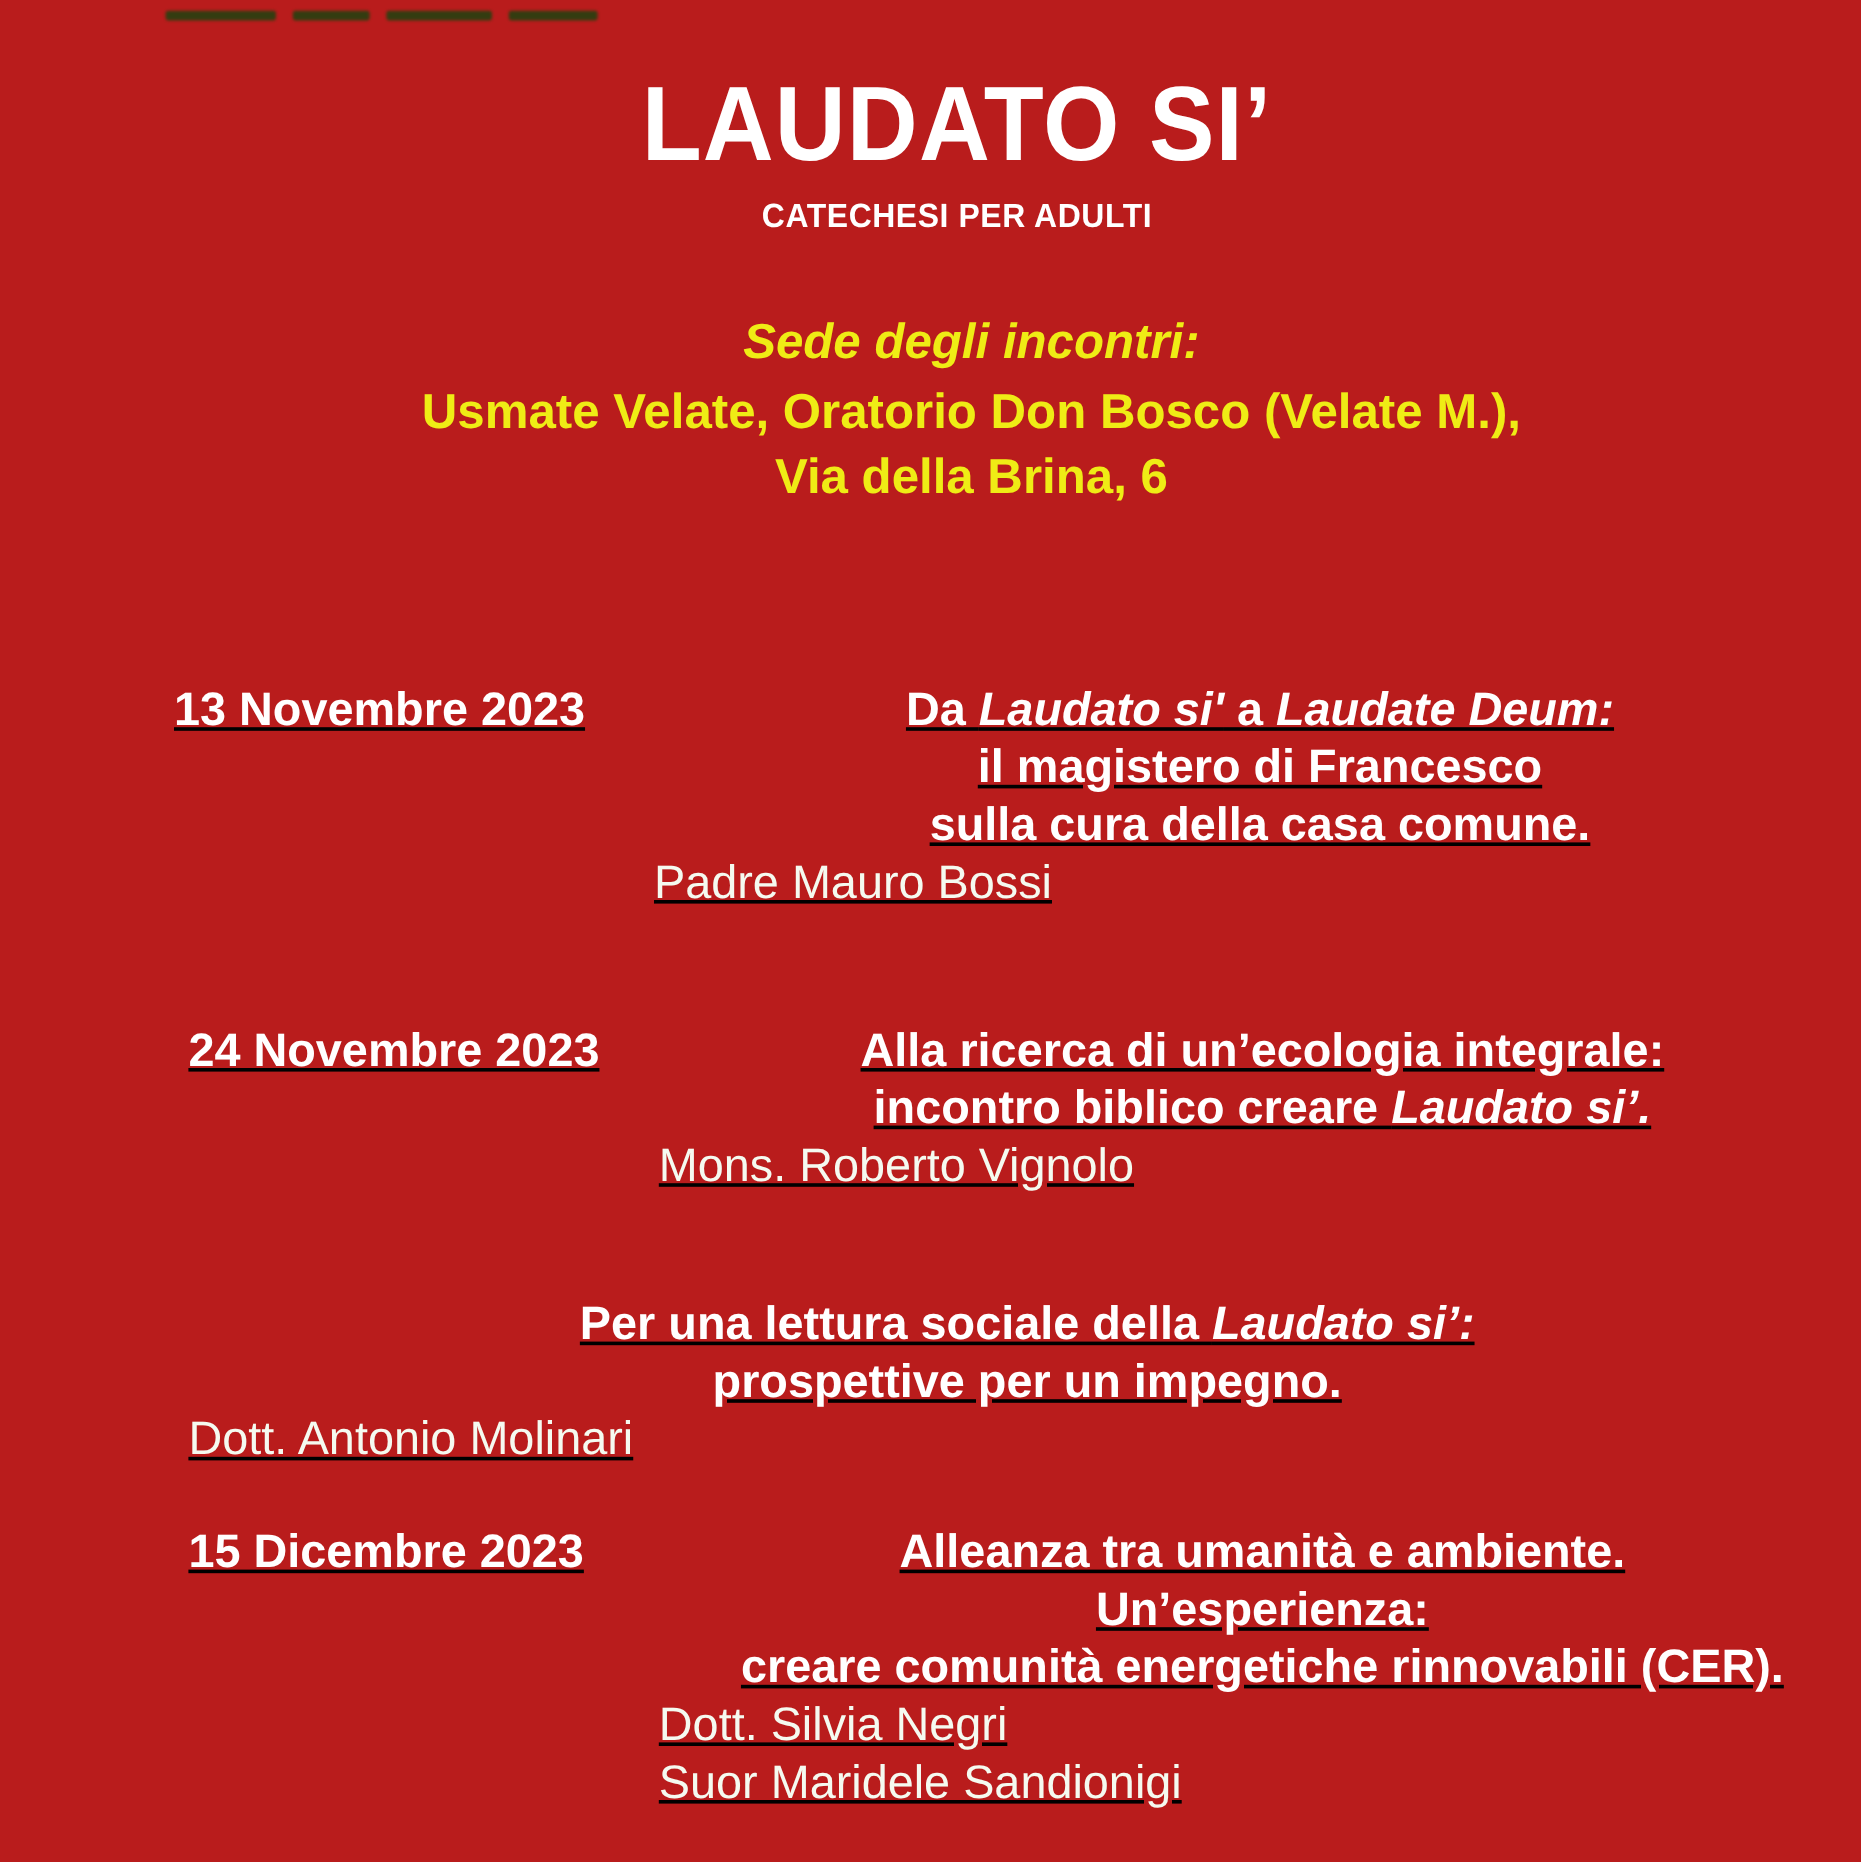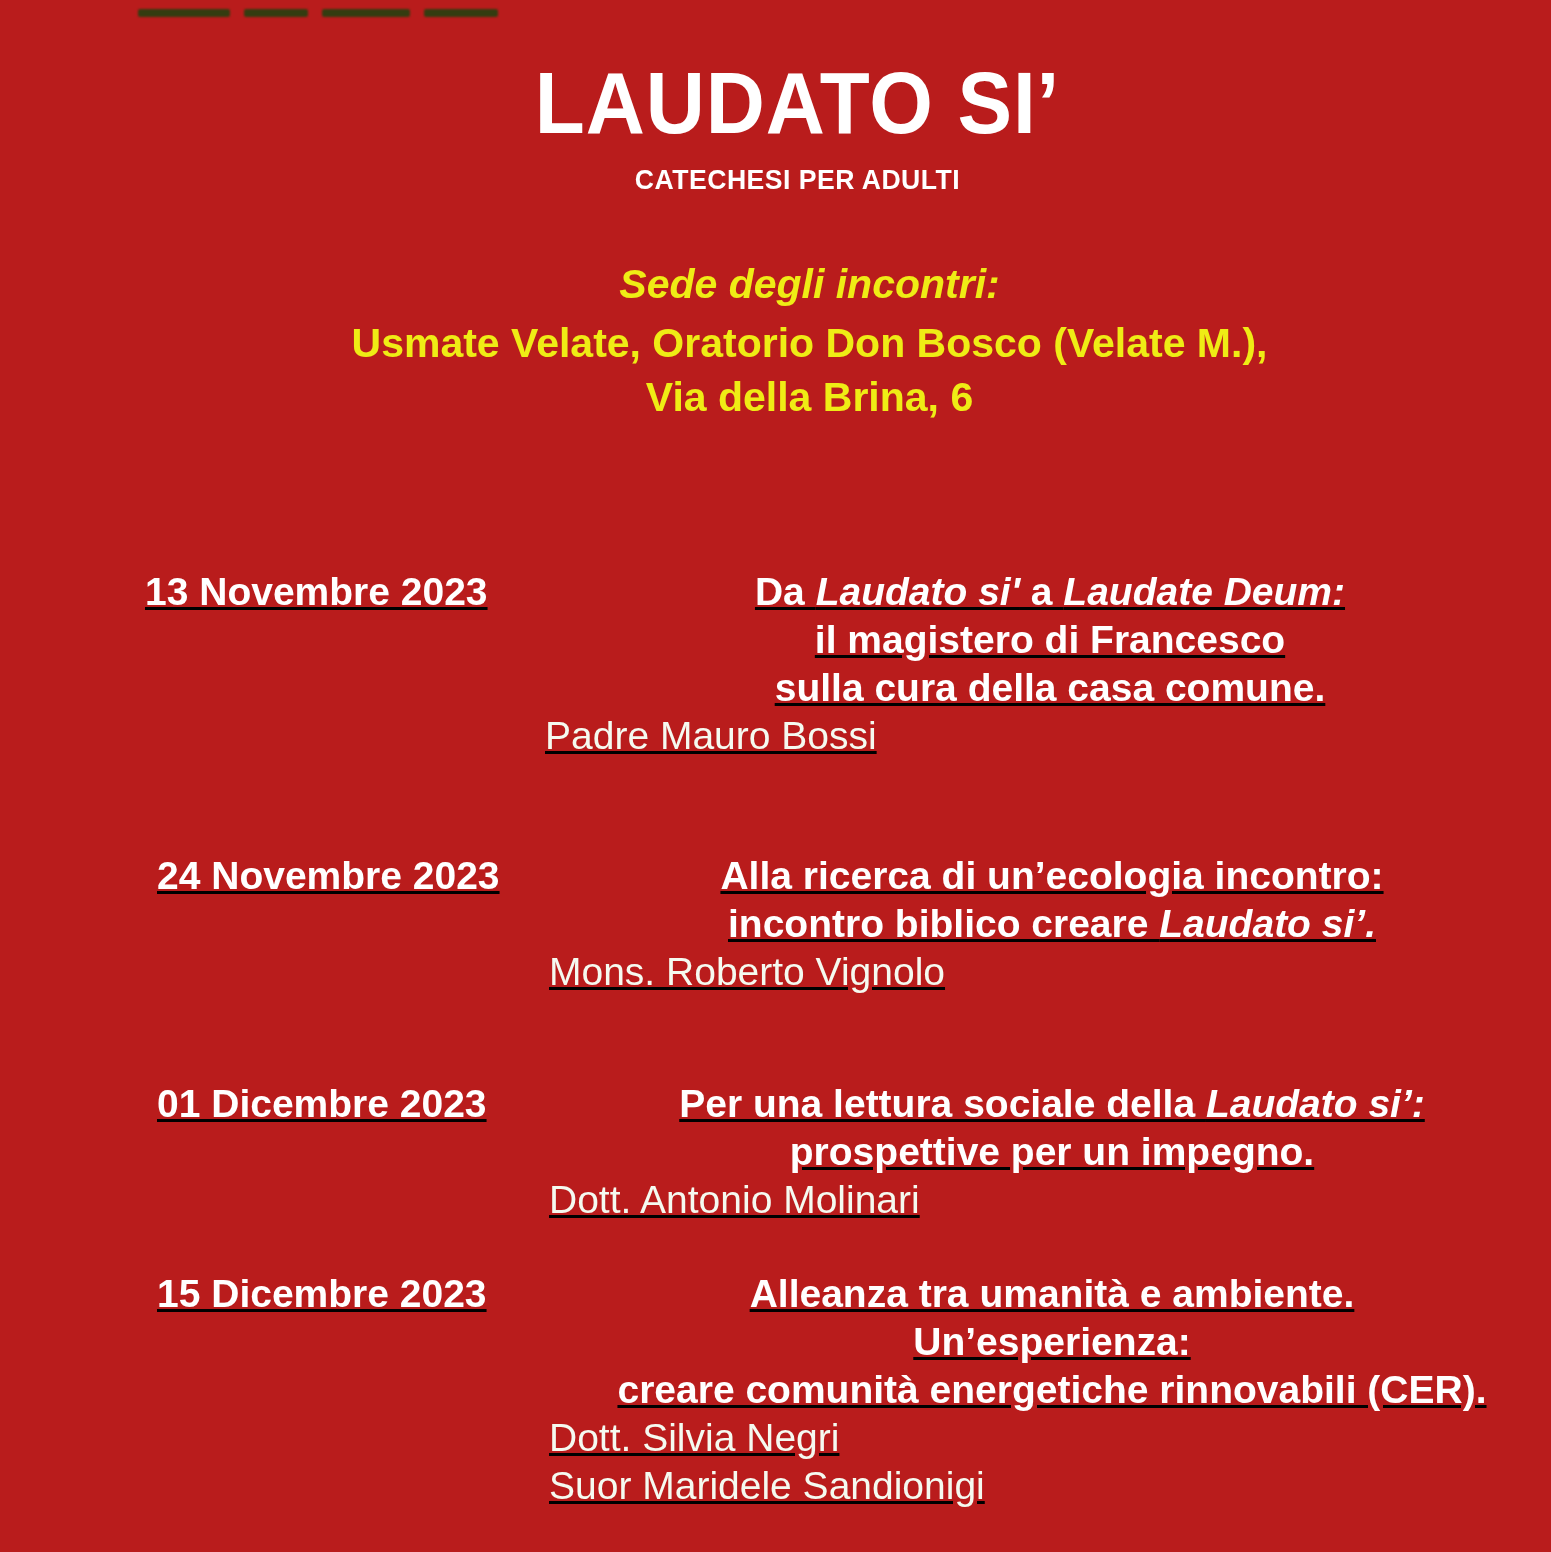--- a/index.html
+++ b/index.html
@@ -99,27 +99,26 @@
         <div class="event-body">
           <div class="event-title-line"><span>Da </span><span class="it">Laudato si'</span><span> a </span><span class="it">Laudate Deum:</span></div>
           <div class="event-title-line"><span>il magistero di Francesco</span></div>
           <div class="event-title-line"><span>sulla cura della casa comune.</span></div>
           <div class="event-speaker">Padre Mauro Bossi</div>
         </div>
       </div>
       <div class="event">
         <div class="event-date">24 Novembre 2023</div>
         <div class="event-body">
-          <div class="event-title-line"><span>Alla ricerca di un’ecologia incontro:</span></div>
+          <div class="event-title-line"><span>Alla ricerca di un’ecologia integrale:</span></div>
           <div class="event-title-line"><span>incontro biblico creare </span><span class="it">Laudato si’.</span></div>
           <div class="event-speaker">Mons. Roberto Vignolo</div>
         </div>
       </div>
       <div class="event">
-        <div class="event-date">01 Dicembre 2023</div>
         <div class="event-body">
           <div class="event-title-line"><span>Per una lettura sociale della </span><span class="it">Laudato si’:</span></div>
           <div class="event-title-line"><span>prospettive per un impegno.</span></div>
           <div class="event-speaker">Dott. Antonio Molinari</div>
         </div>
       </div>
       <div class="event">
         <div class="event-date">15 Dicembre 2023</div>
         <div class="event-body">
           <div class="event-title-line"><span>Alleanza tra umanità e ambiente.</span></div>

